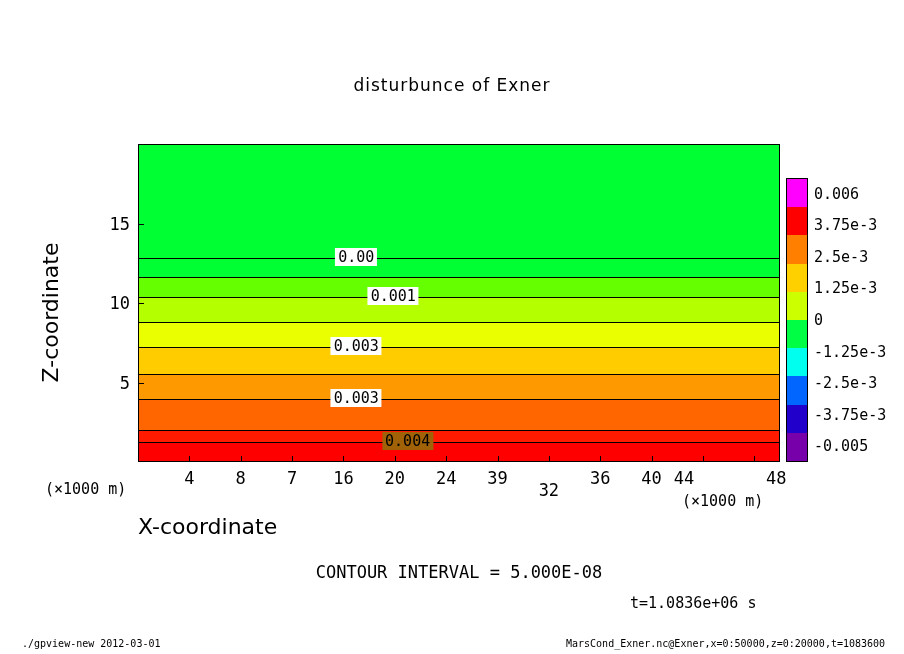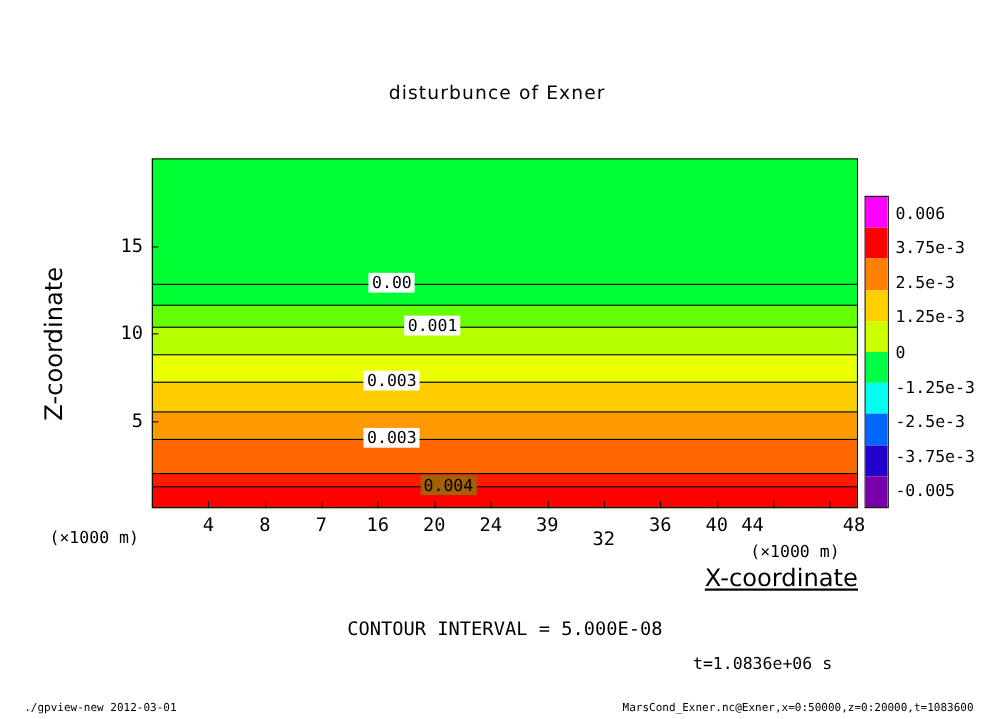--- a/index.html
+++ b/index.html
@@ -52,23 +52,22 @@
   }
   .ytick{
     position:absolute;
     font-size:17px;
     transform:translateY(-50%);
     text-align:right;
     font-family:"DejaVu Sans Mono", monospace;
   }
   #xlabel{
     left:138px;width:642px;top:514px;
-    text-align:right;font-size:22px;
+    text-align:left;font-size:22px;
     font-family:"DejaVu Sans", sans-serif;
-    text-decoration:underline;
   }
   #ylabel{
     left:-60px;top:300px;
     width:220px;text-align:center;
     font-size:22px;
     transform:rotate(-90deg);
     transform-origin:center center;
     font-family:"DejaVu Sans", sans-serif;
   }
   #xunit-left{left:45px;top:480px;font-size:15px;}

